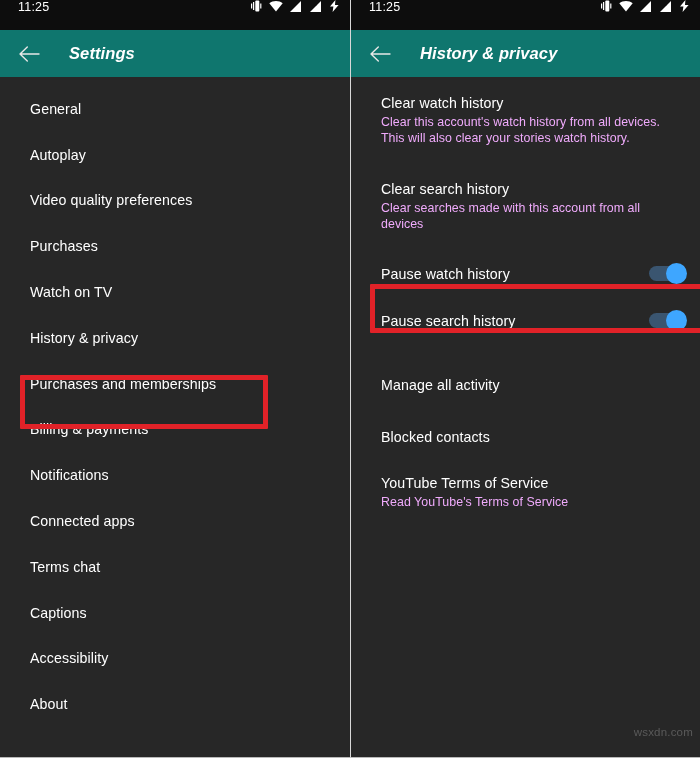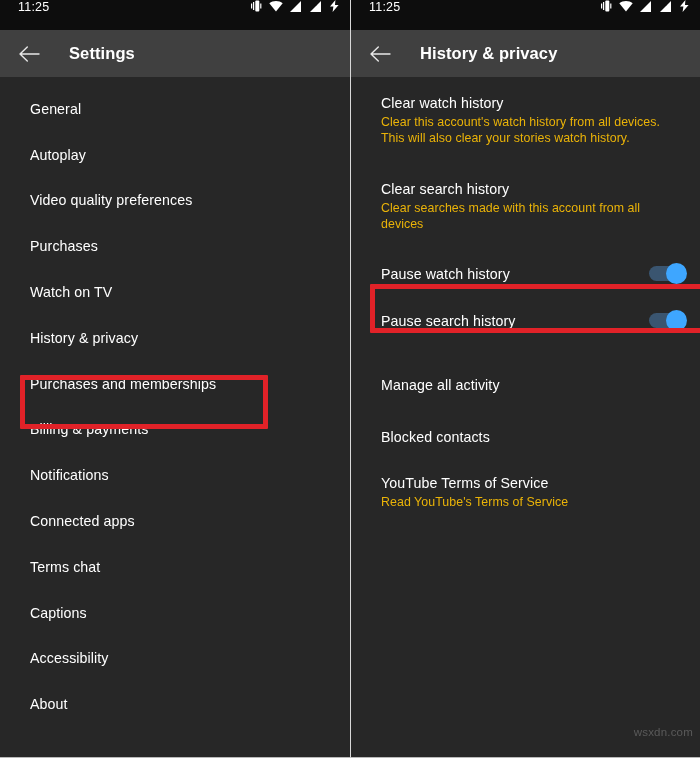--- a/index.html
+++ b/index.html
@@ -56,25 +56,26 @@
   .status-icons {
     display: flex;
     align-items: center;
     gap: 7px;
   }
   .status-icons svg { display: block; }
 
   
   .appbar {
     height: 47px;
-    background: #404040;
+    background: #0f766e;
     display: flex;
     align-items: center;
     padding-left: 14px;
     box-sizing: border-box;
+    font-style: italic;
   }
   .back-btn {
     width: 30px;
     height: 30px;
     display: flex;
     align-items: center;
     justify-content: center;
     cursor: pointer;
   }
   .appbar-title {
@@ -126,21 +127,21 @@
   }
   .setting-row.with-sub { align-items: flex-end; padding-top: 11px; }
   .setting-text { max-width: 292px; }
   .setting-title {
     color: #ffffff;
     font-size: 14.2px;
     letter-spacing: 0.1px;
     line-height: 18px;
   }
   .setting-sub {
-    color: #eab308;
+    color: #f0abfc;
     font-size: 12.4px;
     line-height: 16px;
     margin-top: 2px;
     letter-spacing: 0.05px;
   }
   .row-h-toggle { height: 47px; }
   .sp-1 { height: 23px; }
   .sp-2 { height: 18px; }
   .sp-3 { height: 21px; }
   .sp-4 { height: 23px; }

